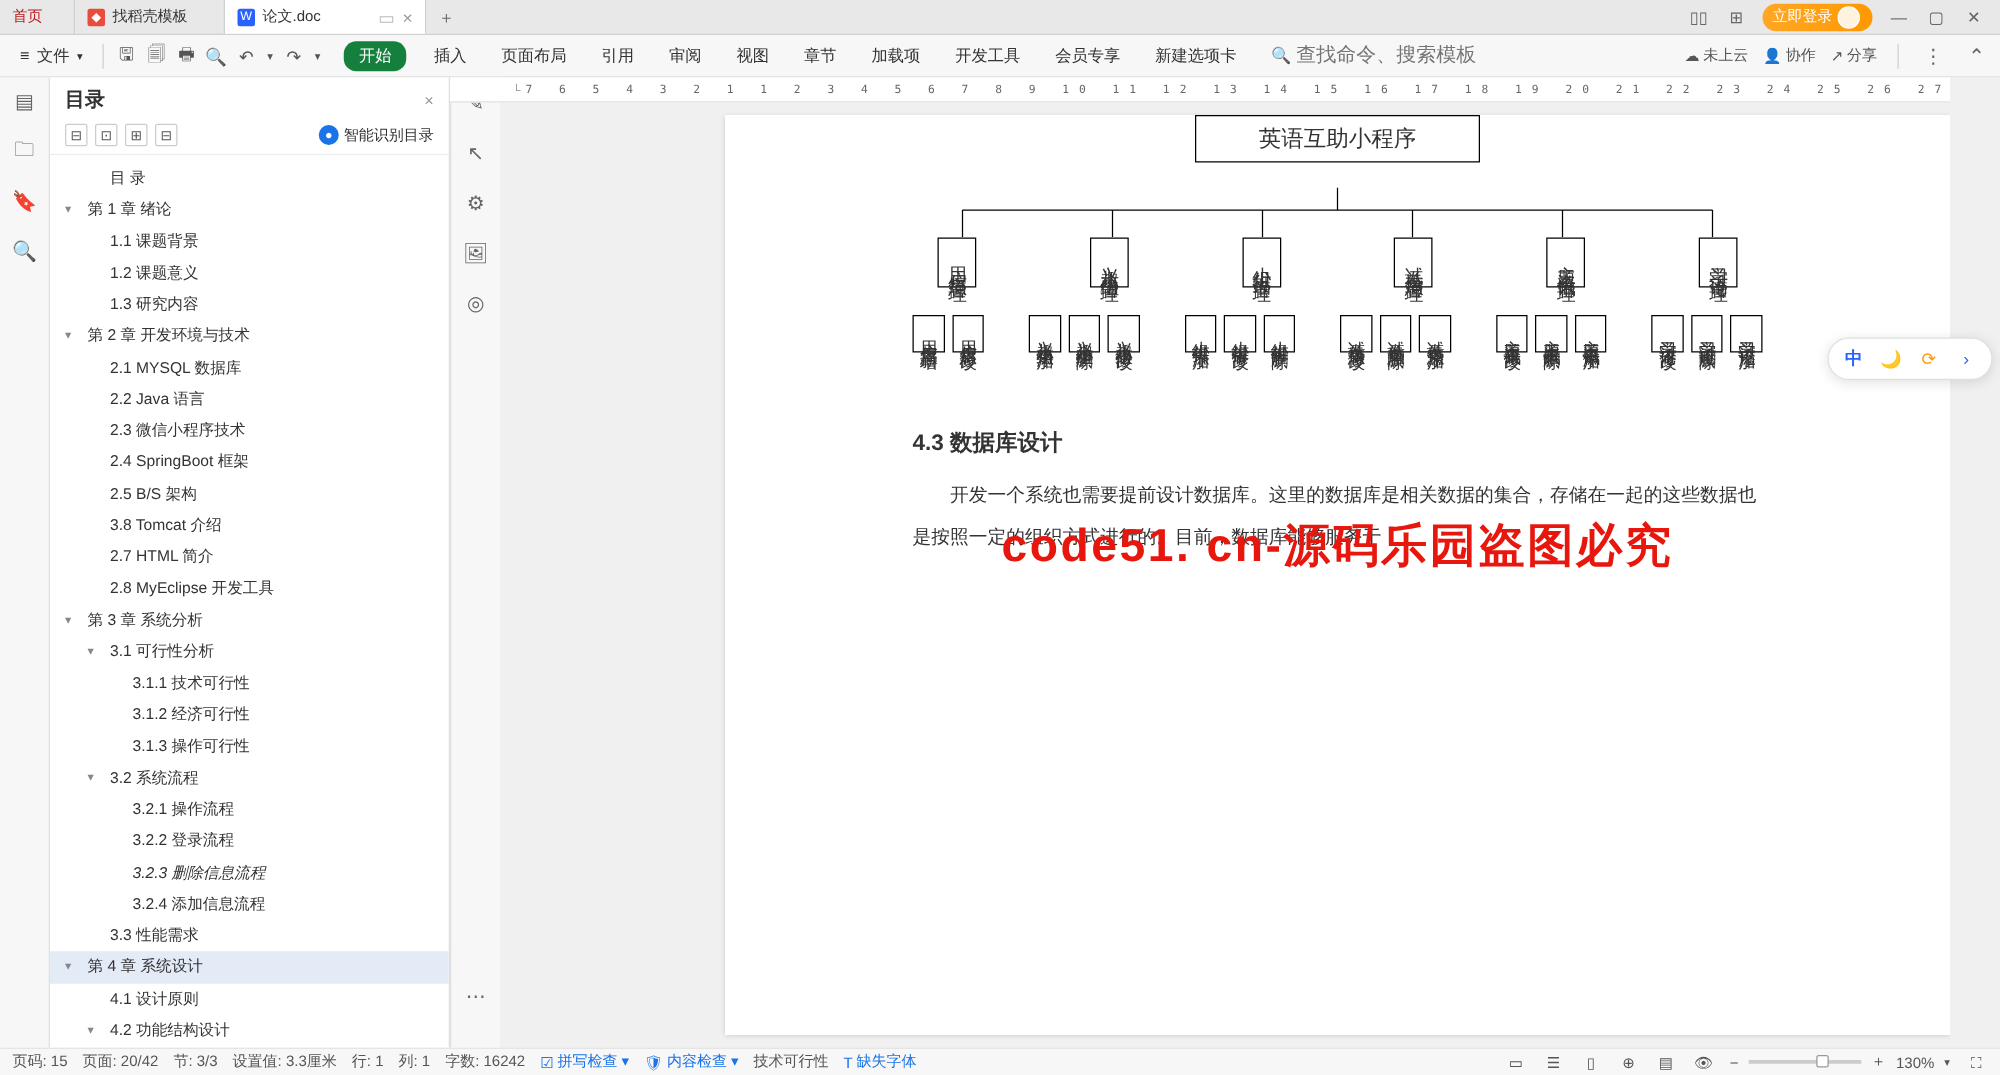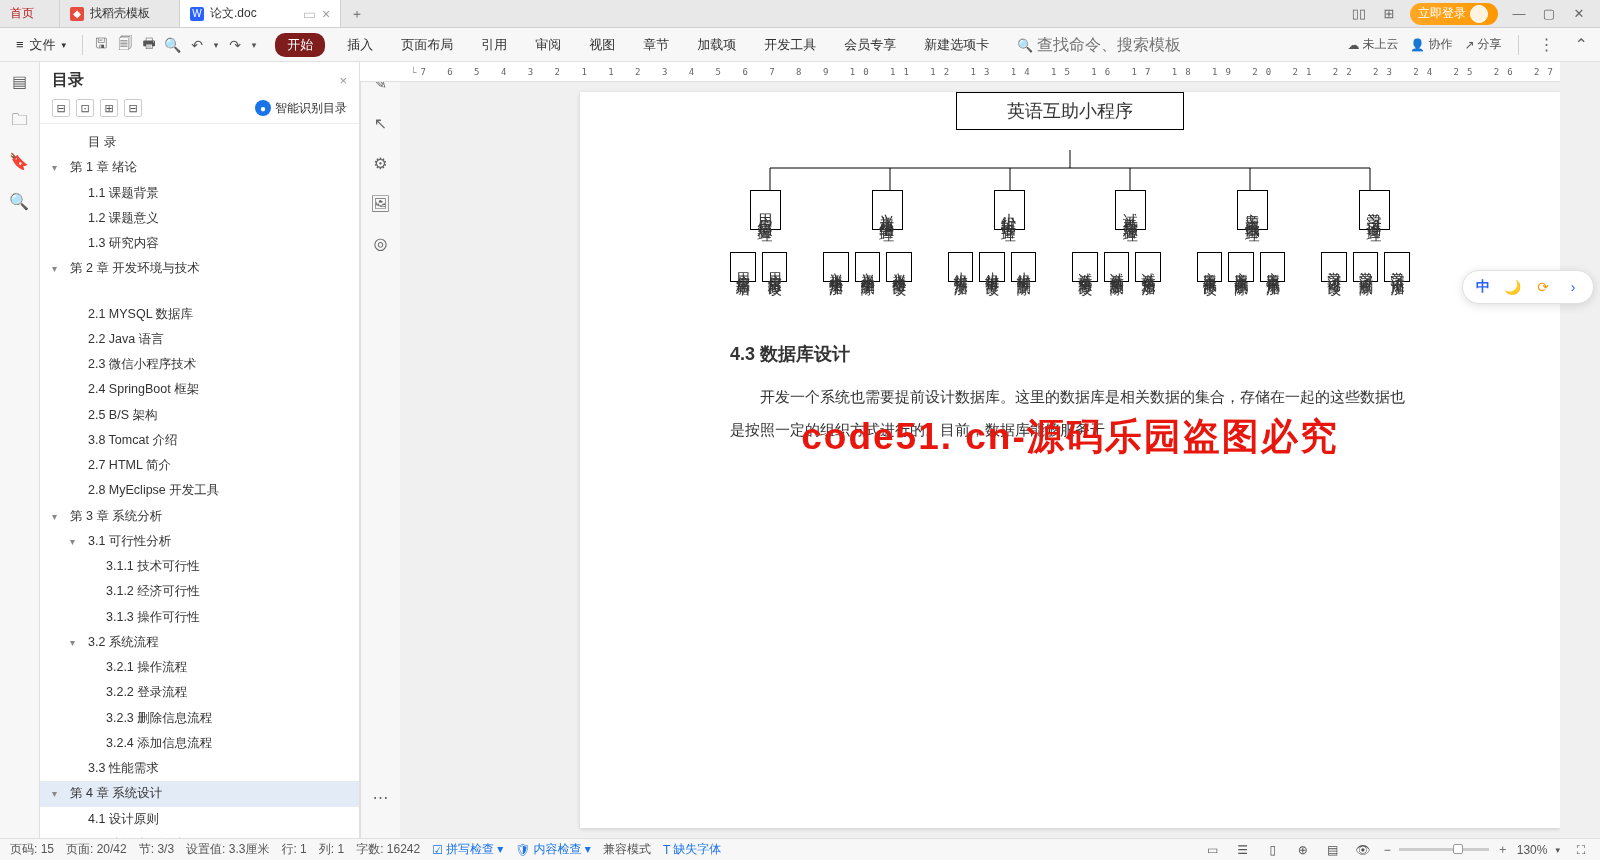--- a/index.html
+++ b/index.html
@@ -21,21 +21,21 @@
 .login-badge { background: linear-gradient(90deg, #ffa726, #ff9800); color: #fff; border-radius: 14px; padding: 2px 10px 2px 8px; display: flex; align-items: center; gap: 4px; font-size: 12px; }
 .avatar-ico { width: 18px; height: 18px; border-radius: 50%; background: #fff3e0; display: inline-block; border: 1px solid #fff; }
 
 
 .toolbar { height: 34px; background: #f7f7f7; display: flex; align-items: center; border-bottom: 1px solid #e0e0e0; padding: 0 8px; gap: 4px; }
 .tb-file { display: flex; align-items: center; gap: 6px; padding: 0 8px; color: #333; cursor: pointer; font-size: 13px; }
 .tb-sep { width: 1px; height: 20px; background: #d0d0d0; margin: 0 4px; }
 .tb-ico { width: 20px; height: 20px; display: flex; align-items: center; justify-content: center; color: #555; cursor: pointer; font-size: 14px; }
 .menu-tabs { display: flex; align-items: center; gap: 16px; margin-left: 12px; font-size: 13px; }
 .menu-tab { cursor: pointer; color: #333; padding: 4px 6px; }
-.menu-tab.active { background: #7f1d1d; color: #fff; border-radius: 10px; padding: 3px 12px; }
+.menu-tab.active { background: #15803d; color: #fff; border-radius: 10px; padding: 3px 12px; }
 .tb-search { margin-left: 18px; flex: 0 1 220px; }
 .tb-search input { border: 0; background: transparent; font-size: 16px; width: 200px; color: #999; outline: none; }
 .tb-right { margin-left: auto; display: flex; align-items: center; gap: 12px; font-size: 12px; color: #555; }
 .tb-right .link { display: flex; align-items: center; gap: 3px; cursor: pointer; }
 .tb-more { font-size: 16px; color: #666; cursor: pointer; padding: 0 4px; }
 
 
 .main { display: flex; height: calc(860px - 28px - 34px - 22px); }
 .left-rail { width: 40px; background: #f7f7f7; border-right: 1px solid #e0e0e0; display: flex; flex-direction: column; align-items: center; padding-top: 8px; gap: 18px; }
 .rail-ico { width: 22px; height: 22px; display: flex; align-items: center; justify-content: center; color: #666; cursor: pointer; font-size: 16px; }
@@ -216,21 +216,21 @@
           <span>1.2 课题意义</span>
         </div>
         <div class="toc-item" style="padding-left: 30px;">
           <span class="toc-caret"></span>
           <span>1.3 研究内容</span>
         </div>
         <div class="toc-item" style="padding-left: 12px;">
           <span class="toc-caret">▾</span>
           <span>第 2 章 开发环境与技术</span>
         </div>
-        <div class="toc-item" style="padding-left: 30px; margin-top: 20px;">
+        <div class="toc-item" style="padding-left: 30px;">
           <span class="toc-caret"></span>
           <span>2.1 MYSQL 数据库</span>
         </div>
         <div class="toc-item" style="padding-left: 30px;">
           <span class="toc-caret"></span>
           <span>2.2 Java 语言</span>
         </div>
         <div class="toc-item" style="padding-left: 30px;">
           <span class="toc-caret"></span>
           <span>2.3 微信小程序技术</span>
@@ -280,21 +280,21 @@
           <span>3.2 系统流程</span>
         </div>
         <div class="toc-item" style="padding-left: 48px;">
           <span class="toc-caret"></span>
           <span>3.2.1 操作流程</span>
         </div>
         <div class="toc-item" style="padding-left: 48px;">
           <span class="toc-caret"></span>
           <span>3.2.2 登录流程</span>
         </div>
-        <div class="toc-item" style="padding-left: 48px;">
+        <div class="toc-item" style="padding-left: 48px; font-style: italic;">
           <span class="toc-caret"></span>
           <span>3.2.3 删除信息流程</span>
         </div>
         <div class="toc-item" style="padding-left: 48px;">
           <span class="toc-caret"></span>
           <span>3.2.4 添加信息流程</span>
         </div>
         <div class="toc-item" style="padding-left: 30px;">
           <span class="toc-caret"></span>
           <span>3.3 性能需求</span>
@@ -407,21 +407,21 @@
   <span class="seg">列: 1</span>
   <span class="seg">字数: 16242</span>
   <span class="seg link">
       <span>☑</span>
       <span>拼写检查 ▾</span>
     </span>
   <span class="seg link">
       <span>🛡</span>
       <span>内容检查 ▾</span>
     </span>
-  <span class="seg">兼容模式</span>
+  <span class="seg">技术可行性</span>
   <span class="seg link">
       <span>T</span>
       <span>缺失字体</span>
     </span>
   <span class="status-spacer"></span>
   <span class="status-ico">▭</span>
   <span class="status-ico">☰</span>
   <span class="status-ico">▯</span>
   <span class="status-ico">⊕</span>
   <span class="status-ico">▤</span>

